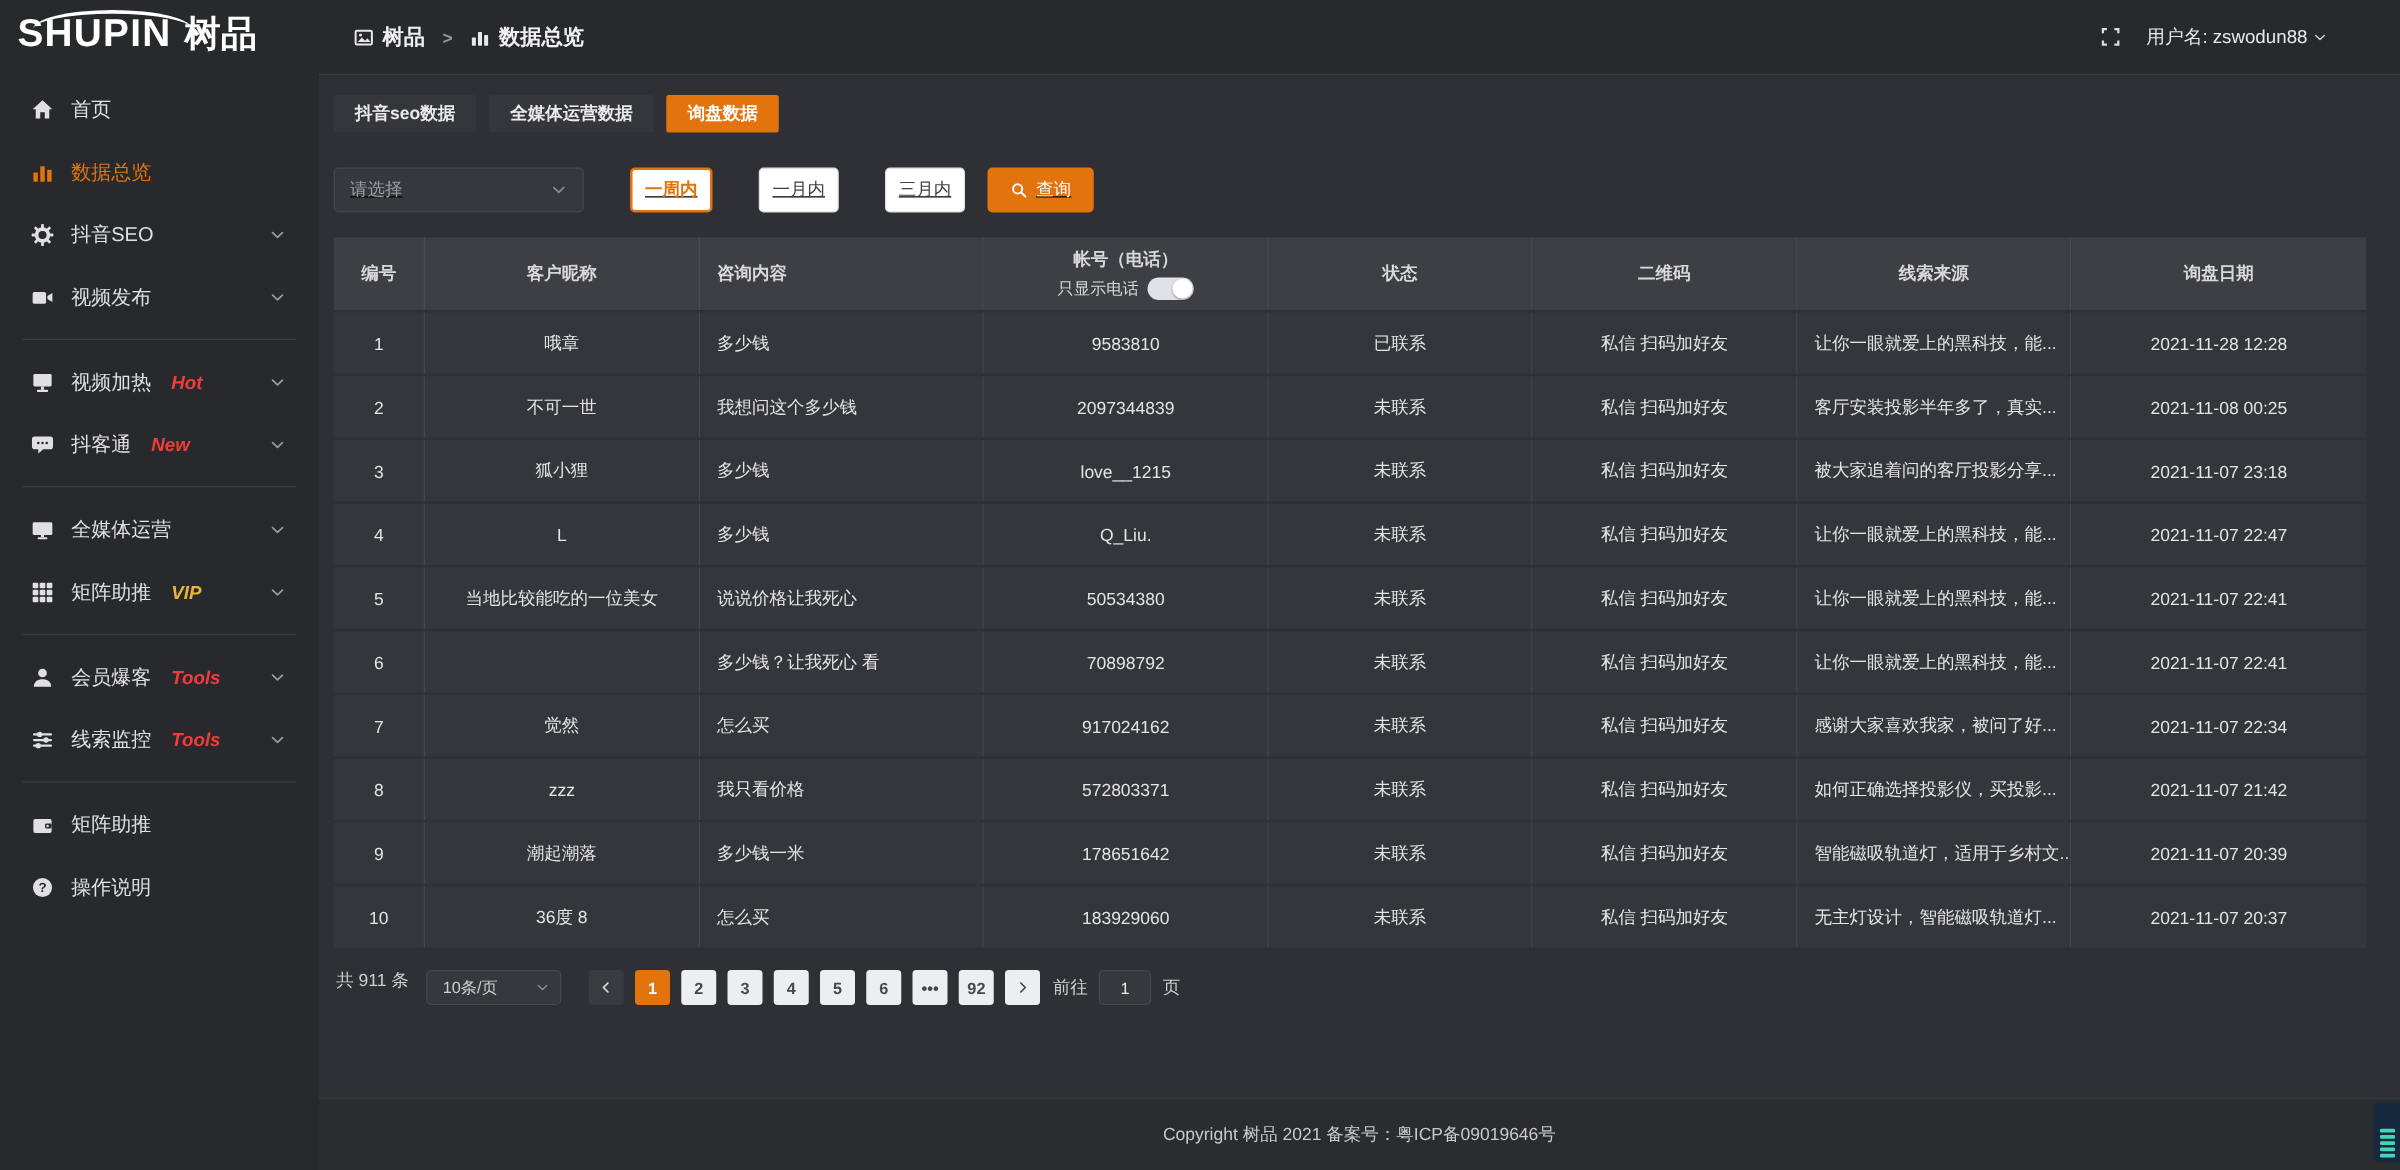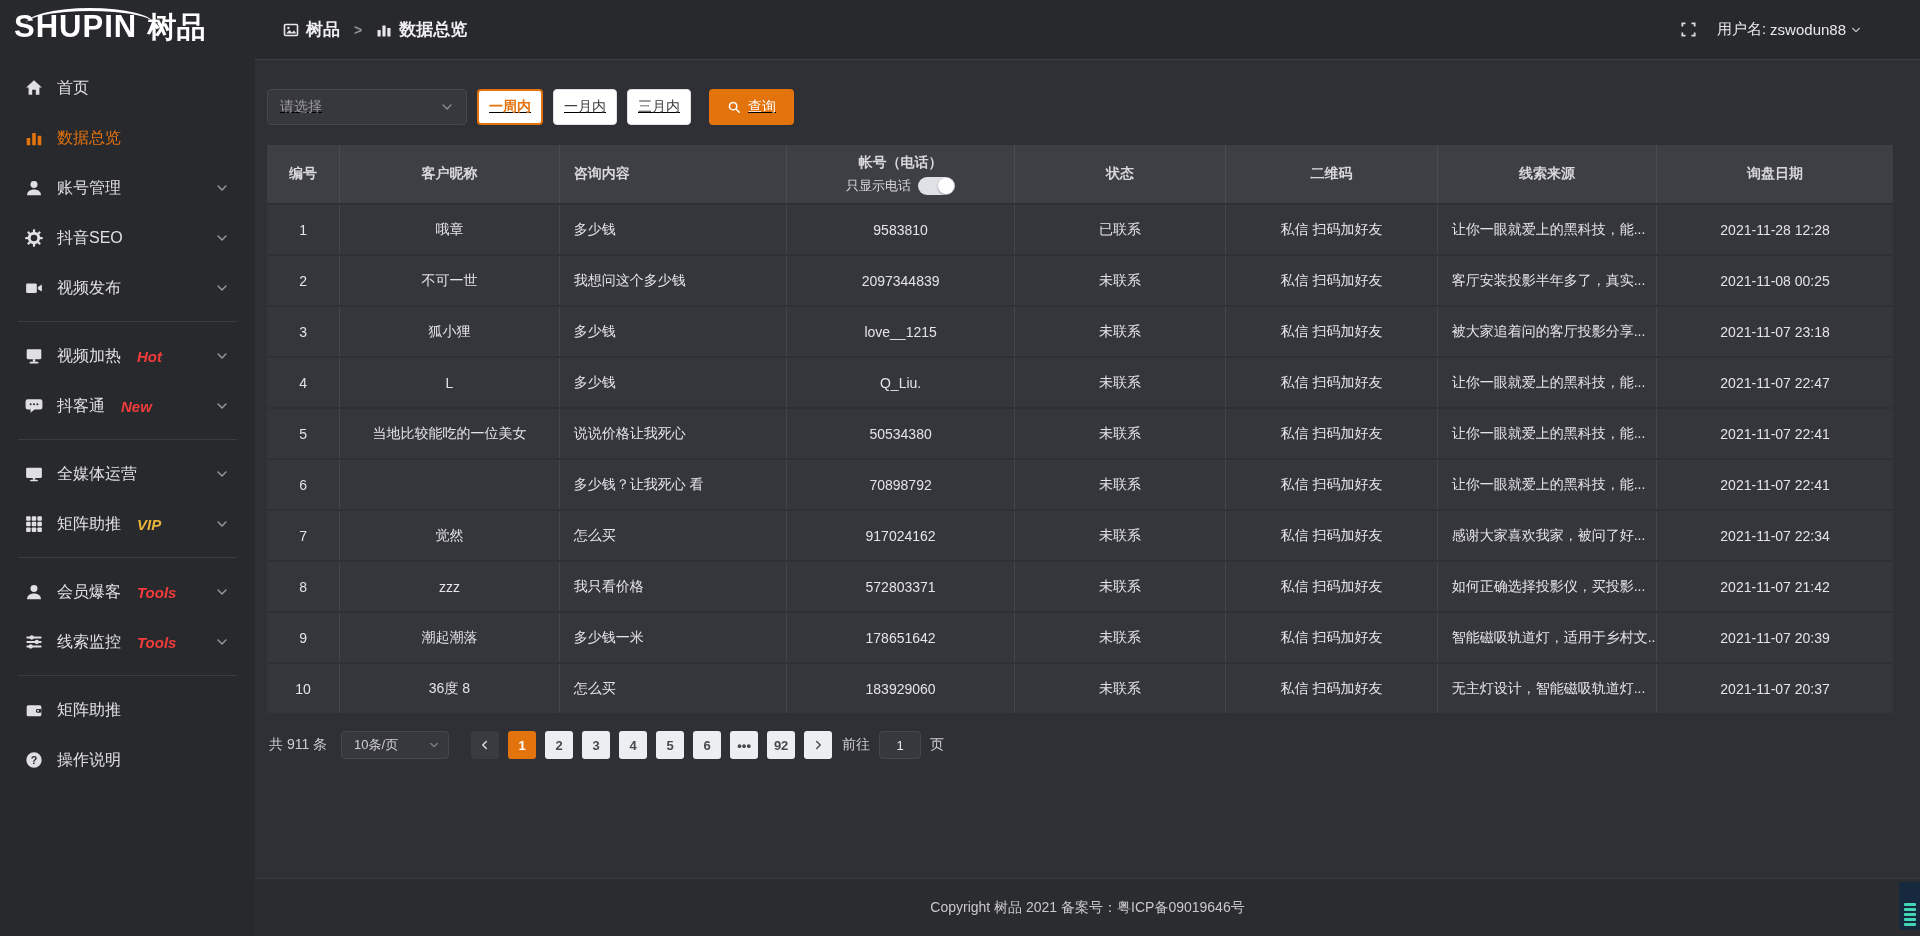--- a/index.html
+++ b/index.html
@@ -48,21 +48,21 @@
     background:#35363b; color:#eaeaec; font-size:14px; font-weight:600; cursor:pointer; }
   .tab.active { background:#e2730d; color:#fff; }
 
   .filters { margin:28px 0 0 12px; display:flex; align-items:center; gap:10px;text-decoration:underline; }
   .select { width:200px; height:36px; background:#37383d; border:1px solid #46474d; border-radius:4px;
     display:flex; align-items:center; padding:0 12px; color:#9b9ba1; font-size:14px; cursor:pointer; }
   .select .sel-chevron { margin-left:auto; display:flex; color:#8a8a90; }
   .select svg { width:14px; height:14px; }
   .period { min-width:52px; height:36px; padding:0 10px; background:#fff; border:1px solid #e2e2e6;
     border-radius:4px; color:#3f4045; font-size:14px; display:flex; align-items:center;
-    justify-content:center; cursor:pointer; }
+    justify-content:center; cursor:pointer;margin-left:27px; }
   .period.active { border:2px solid #e2730d; color:#e2730d; font-weight:600; }
   .search-btn { height:36px; margin-left:8px; padding:0 18px; background:#e2730d; border:none;
     border-radius:4px; color:#fff; font-size:14px; display:flex; align-items:center; gap:7px; cursor:pointer; }
   .search-btn svg { width:14px; height:14px; }
 
   
   .data-table { width:calc(100% - 39px); margin:18px 27px 0 12px; border-collapse:separate;
     border-spacing:0 2px; table-layout:fixed; }
   .data-table th { background:#3e3f45; color:#d8d8db; font-size:14px; font-weight:600;
     height:58px; text-align:center; border-right:1px solid #4b4c52; }
@@ -72,21 +72,21 @@
   .td-left { text-align:left !important; padding-left:14px; }
   .orange { color:#e0862e; }
   .th-stack { display:flex; flex-direction:column; align-items:center; gap:5px; }
   .toggle-row { display:flex; align-items:center; justify-content:center; font-weight:400; font-size:13px; }
   .switch { position:relative; width:37px; height:18px; border-radius:9px; background:#dfe1e6;
     margin-left:7px; cursor:pointer; display:inline-block; }
   .switch .knob { position:absolute; top:1px; right:1px; width:16px; height:16px; border-radius:50%;
     background:#fff; box-shadow:0 1px 2px rgba(0,0,0,.35); }
 
   
-  .pagination { margin:16px 0 0 14px; display:flex; align-items:center; color:#cfcfd2; font-size:14px; }
+  .pagination { margin:16px 0 0 14px; display:flex; align-items:flex-start; color:#cfcfd2; font-size:14px; }
   .page-size { width:108px; height:28px; margin-left:14px; background:#37383d; border:1px solid #46474d;
     border-radius:4px; display:flex; align-items:center; justify-content:space-between;
     padding:0 8px 0 12px; font-size:13px; color:#cfcfd2; cursor:pointer; }
   .page-size svg { width:12px; height:12px; color:#8a8a90; }
   .page-btn { min-width:28px; height:28px; margin-left:9px; border-radius:3px; background:#edeef1;
     color:#47484d; font-size:13px; font-weight:600; display:flex; align-items:center;
     justify-content:center; cursor:pointer; }
   .page-btn svg { width:12px; height:12px; }
   .page-btn.prev { background:#3a3b41; color:#e0e0e3; margin-left:22px; }
   .page-btn.active { background:#e2730d; color:#fff; }
@@ -128,34 +128,20 @@
         </div>
         <div class="menu-item active">
           <span class="mi-icon">
             <svg viewBox="0 0 16 16" fill="currentColor" xmlns="http://www.w3.org/2000/svg">
               <rect x="1.5" y="8" width="3.2" height="6.5" rx=".5"></rect>
               <rect x="6.4" y="3.5" width="3.2" height="11" rx=".5"></rect>
               <rect x="11.3" y="6" width="3.2" height="8.5" rx=".5"></rect>
             </svg>
           </span>
           <span class="mi-label">数据总览</span>
-        </div>
-        <div class="menu-item">
-          <span class="mi-icon">
-            <svg viewBox="0 0 16 16" fill="currentColor" xmlns="http://www.w3.org/2000/svg">
-              <circle cx="8" cy="4.8" r="3.1"></circle>
-              <path d="M1.8 14.5c0-3.4 2.8-5.2 6.2-5.2s6.2 1.8 6.2 5.2Z"></path>
-            </svg>
-          </span>
-          <span class="mi-label">账号管理</span>
-          <span class="mi-chevron">
-            <svg viewBox="0 0 16 16" fill="none" xmlns="http://www.w3.org/2000/svg">
-              <path stroke="currentColor" stroke-width="1.6" stroke-linecap="round" stroke-linejoin="round" d="M3.5 5.8 8 10.2l4.5-4.4"></path>
-            </svg>
-          </span>
         </div>
         <div class="menu-item">
           <span class="mi-icon">
             <svg viewBox="0 0 16 16" fill="currentColor" xmlns="http://www.w3.org/2000/svg">
               <circle cx="8" cy="8" r="4.2" fill="none" stroke="currentColor" stroke-width="2.6"></circle>
               <g>
                 <rect x="7" y="0.2" width="2" height="3" rx=".6"></rect>
                 <rect x="7" y="0.2" width="2" height="3" rx=".6" transform="rotate(45 8 8)"></rect>
                 <rect x="7" y="0.2" width="2" height="3" rx=".6" transform="rotate(90 8 8)"></rect>
                 <rect x="7" y="0.2" width="2" height="3" rx=".6" transform="rotate(135 8 8)"></rect>
@@ -350,20 +336,25 @@
             <svg viewBox="0 0 16 16" fill="none" xmlns="http://www.w3.org/2000/svg">
               <path stroke="currentColor" stroke-width="1.6" stroke-linecap="round" stroke-linejoin="round" d="M3.5 5.8 8 10.2l4.5-4.4"></path>
             </svg>
           </span>
       </span>
     </div>
   </header>
 
   <main class="content">
 
+    <div class="tabs" id="tabs">
+        <div class="tab">抖音seo数据</div>
+        <div class="tab">全媒体运营数据</div>
+        <div class="tab active">询盘数据</div>
+      </div>
 
     <div class="filters">
       <div class="select">
         <span>请选择</span>
         <span class="sel-chevron" id="sel-chevron">
             <svg viewBox="0 0 16 16" fill="none" xmlns="http://www.w3.org/2000/svg">
               <path stroke="currentColor" stroke-width="1.6" stroke-linecap="round" stroke-linejoin="round" d="M3.5 5.8 8 10.2l4.5-4.4"></path>
             </svg>
           </span>
       </div>

